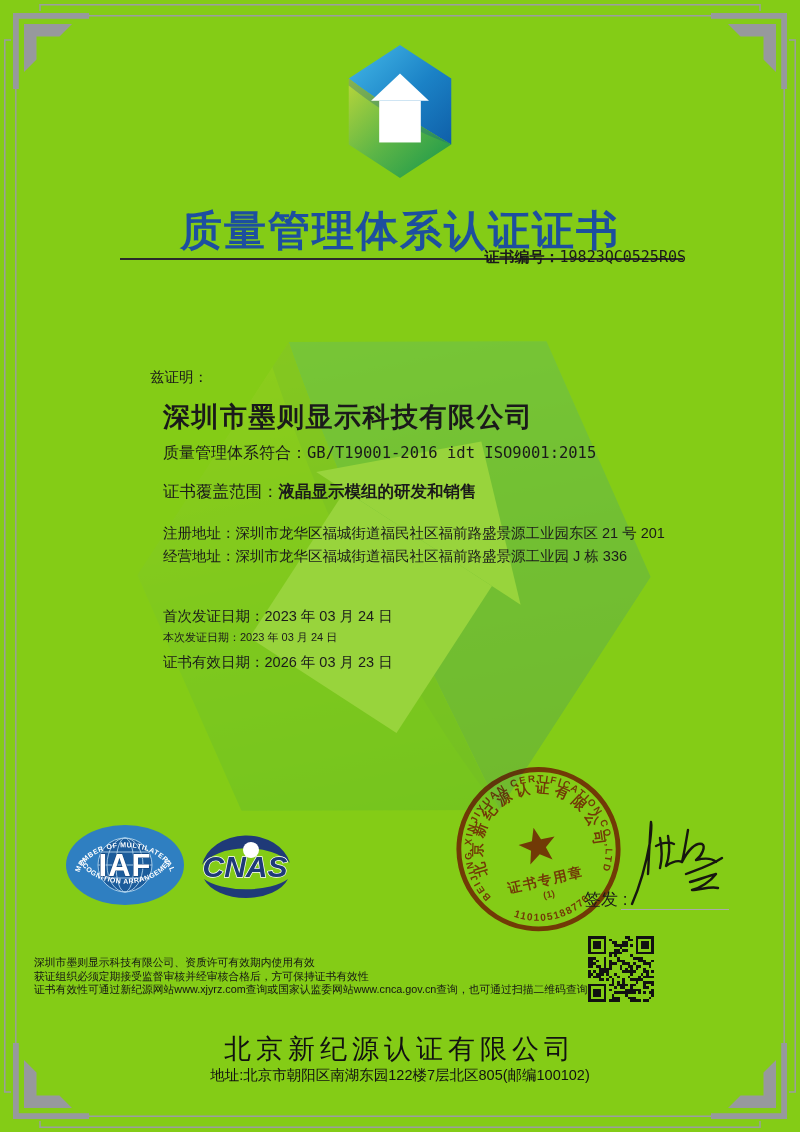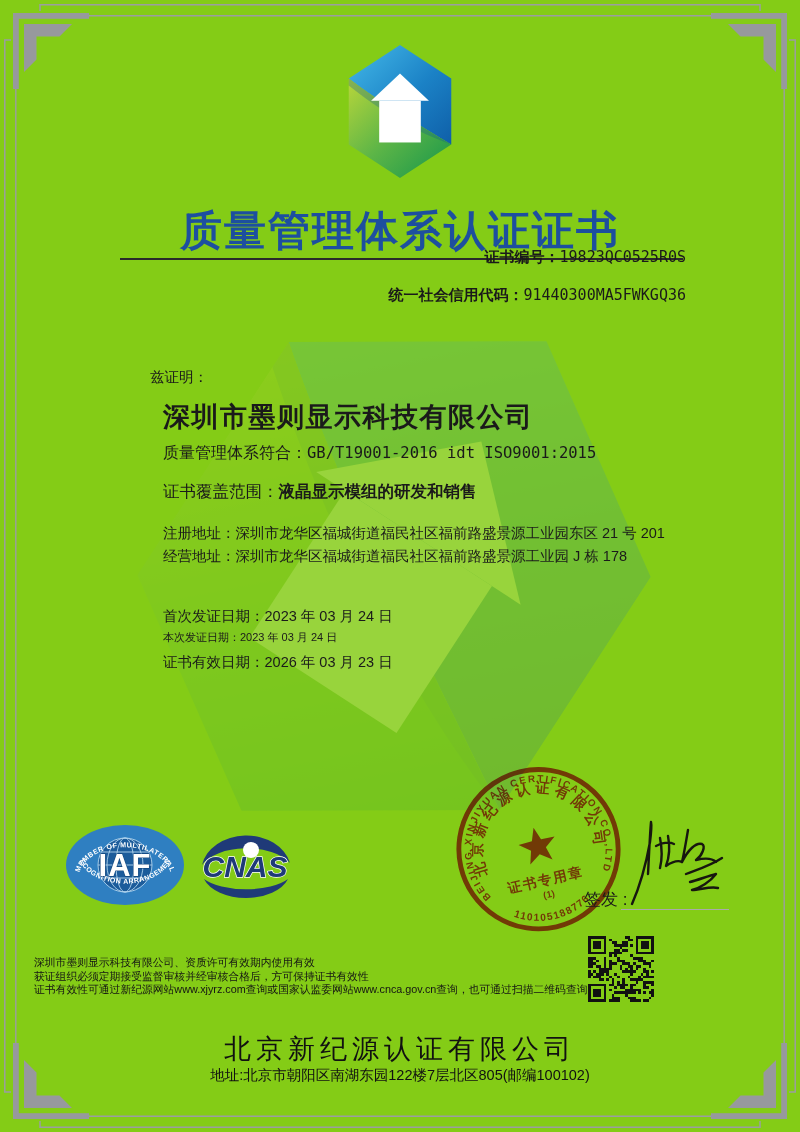--- a/index.html
+++ b/index.html
@@ -109,38 +109,35 @@
 
   <svg class="watermark" viewBox="0 0 101 131">
     <use href="#hexlogo"></use>
   </svg>
 
   <div class="title">质量管理体系认证证书</div>
   <div class="divider"></div>
   <div class="code-row" style="top:248px;">
     <span class="lbl">证书编号：</span><span class="mono">19823QC0525R0S</span>
   </div>
-  <div class="code-row" style="top:286px;">
-    <span class="lbl">统一社会信用代码：</span><span class="mono">91440300MA5FWKGQ36</span>
-  </div>
 
   <div class="certify">兹证明：</div>
   <div class="company">深圳市墨则显示科技有限公司</div>
 
   <div class="row standard">
     <span>质量管理体系符合：</span><span class="mono val">GB/T19001-2016 idt ISO9001:2015</span>
   </div>
   <div class="row scope">
     <span>证书覆盖范围：</span><span class="val">液晶显示模组的研发和销售</span>
   </div>
   <div class="row addr1">
     <span>注册地址：</span><span>深圳市龙华区福城街道福民社区福前路盛景源工业园东区 21 号 201</span>
   </div>
   <div class="row addr2">
-    <span>经营地址：</span><span>深圳市龙华区福城街道福民社区福前路盛景源工业园 J 栋 178</span>
+    <span>经营地址：</span><span>深圳市龙华区福城街道福民社区福前路盛景源工业园 J 栋 336</span>
   </div>
   <div class="row date1">
     <span>首次发证日期：</span><span>2023 年 03 月 24 日</span>
   </div>
   <div class="row date2">
     <span>本次发证日期：</span><span>2023 年 03 月 24 日</span>
   </div>
   <div class="row date3">
     <span>证书有效日期：</span><span>2026 年 03 月 23 日</span>
   </div>

